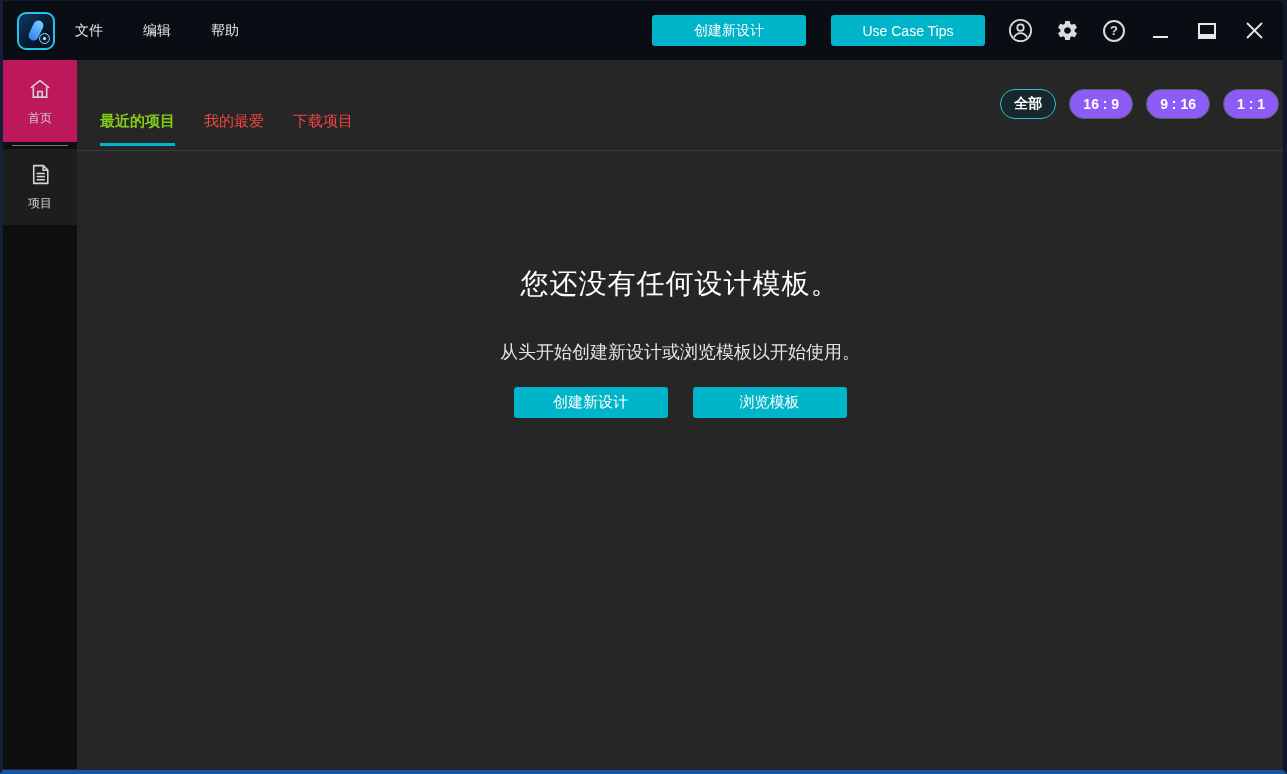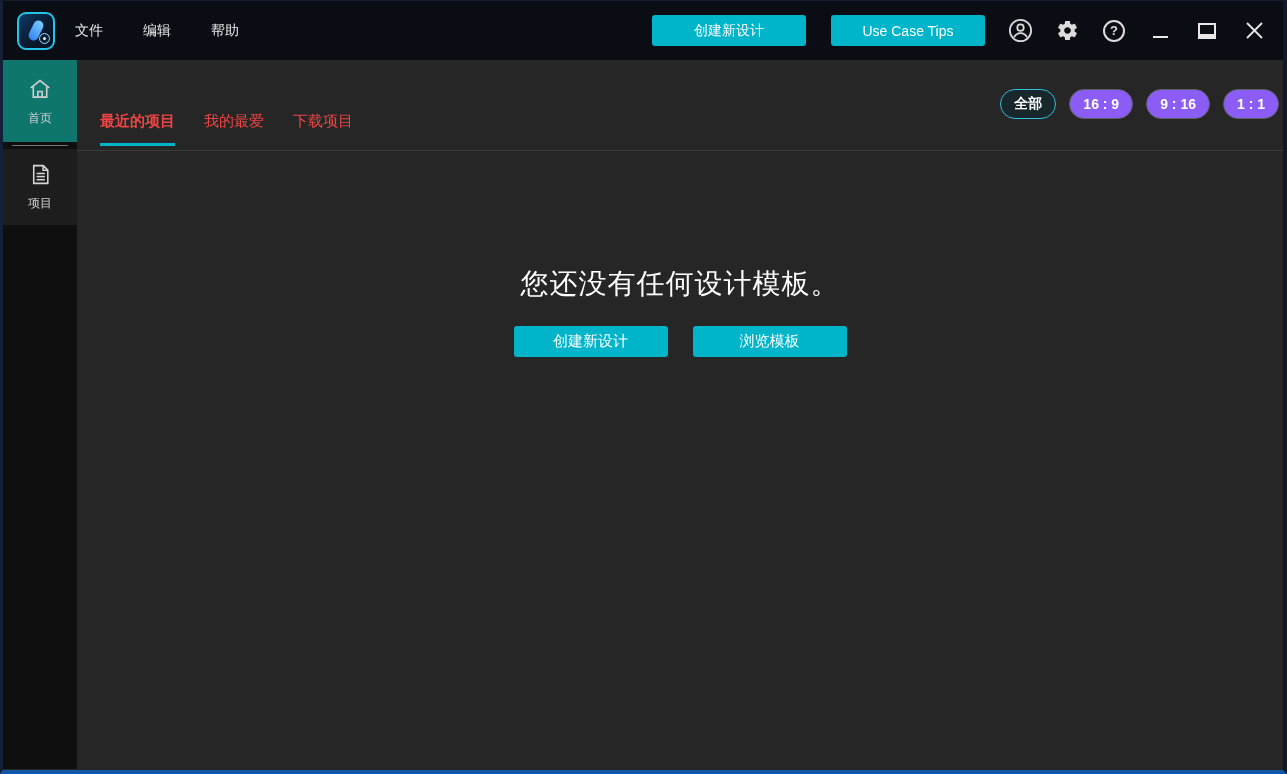--- a/index.html
+++ b/index.html
@@ -63,38 +63,38 @@
   .min-bar { width:15px; height:2px; background:#e8e8e8; margin-top:13px; }
   .max-box { width:18px; height:16px; border:2px solid #e8e8e8; border-bottom:5px solid #e8e8e8; }
 
   
   .app-body { display:flex; height:709px; }
 
   .sidebar { width:74px; background:#0f0f0f; flex:0 0 auto; display:flex; flex-direction:column; }
   .side-item {
     width:100%; height:82px; display:flex; flex-direction:column; align-items:center;
     justify-content:center; gap:8px; color:#cfcfcf; font-size:12px;
-    background:#0f766e; cursor:pointer;
+    background:#be185d; cursor:pointer;
   }
   .side-item.selected { background:#1d1d1d; height:76px; }
   .side-divider { width:56px; height:1px; background:#757575; margin:3px auto; }
 
   .main { flex:1; position:relative; background:#262626; }
 
   .pills { position:absolute; top:29px; right:4px; display:flex; gap:13px; }
   .pill {
     height:30px; padding:0 13px; border:1px solid #5c6164; border-radius:16px;
     background:#8b5cf6; color:#fff; font-size:14px; font-weight:bold;
     display:flex; align-items:center; cursor:pointer;
   }
   .pill.selected { border-color:#2fc0d8; background:#17272c; }
 
   .tabs { position:absolute; top:52px; left:23px; display:flex; gap:29px; }
   .tab { font-size:15px; color:#ef4444; padding-bottom:12px; cursor:pointer; border-bottom:3px solid transparent; }
-  .tab.active { color:#ef4444; font-weight:bold; border-bottom-color:#00b4c9; }
+  .tab.active { color:#84cc16; font-weight:bold; border-bottom-color:#00b4c9; }
   .tabs-line { position:absolute; top:90px; left:0; right:0; height:1px; background:#3b3b3b; }
 
   .empty { position:absolute; top:205px; left:0; right:0; text-align:center; }
   .empty-title { font-size:28px; font-weight:normal; color:#ffffff; letter-spacing:1px; }
   .empty-sub { font-size:18px; color:#e3e3e3; margin-top:37px; }
   .empty-buttons { margin-top:23px; display:flex; justify-content:center; gap:25px; }
   .empty-btn {
     width:154px; height:31px; border-radius:3px; background:#00b4c9; color:#fff;
     font-size:15px; display:flex; align-items:center; justify-content:center;
     cursor:pointer; border:none;
@@ -210,20 +210,21 @@
 
       <div class="tabs">
         <div class="tab active">最近的项目</div>
         <div class="tab">我的最爱</div>
         <div class="tab">下载项目</div>
       </div>
       <div class="tabs-line"></div>
 
       <div class="empty">
         <div class="empty-title">您还没有任何设计模板。</div>
+        <div class="empty-sub">从头开始创建新设计或浏览模板以开始使用。</div>
         <div class="empty-buttons">
           <button class="empty-btn">创建新设计</button>
           <button class="empty-btn">浏览模板</button>
         </div>
       </div>
 
     </div>
   </div>
 
   <div class="right-strip"></div>

